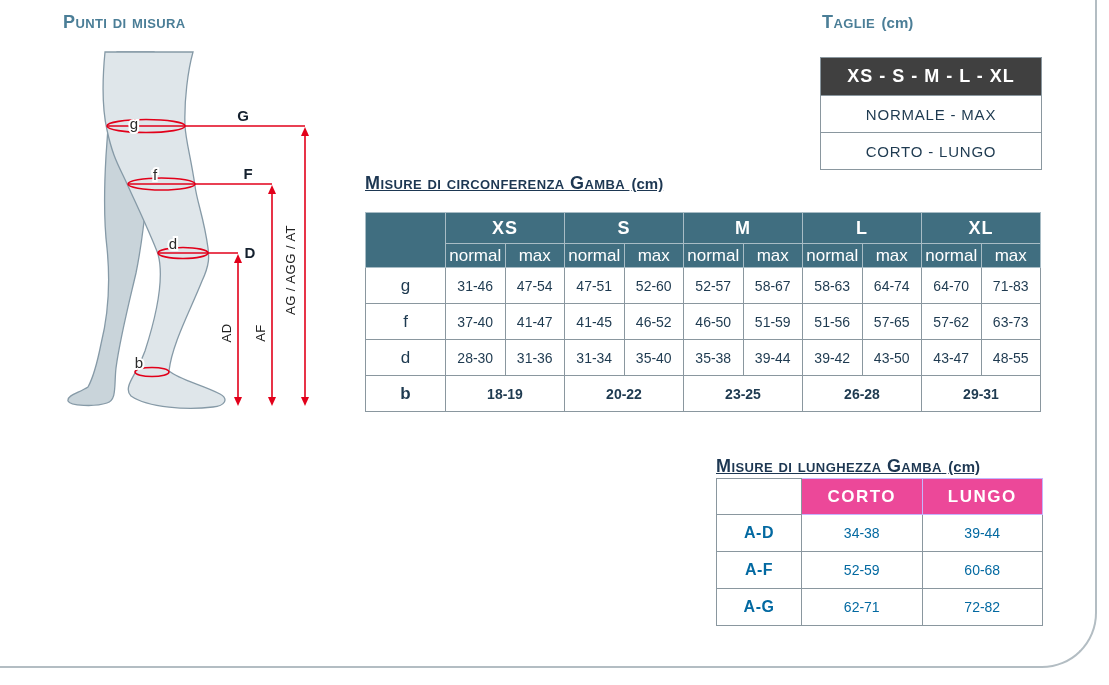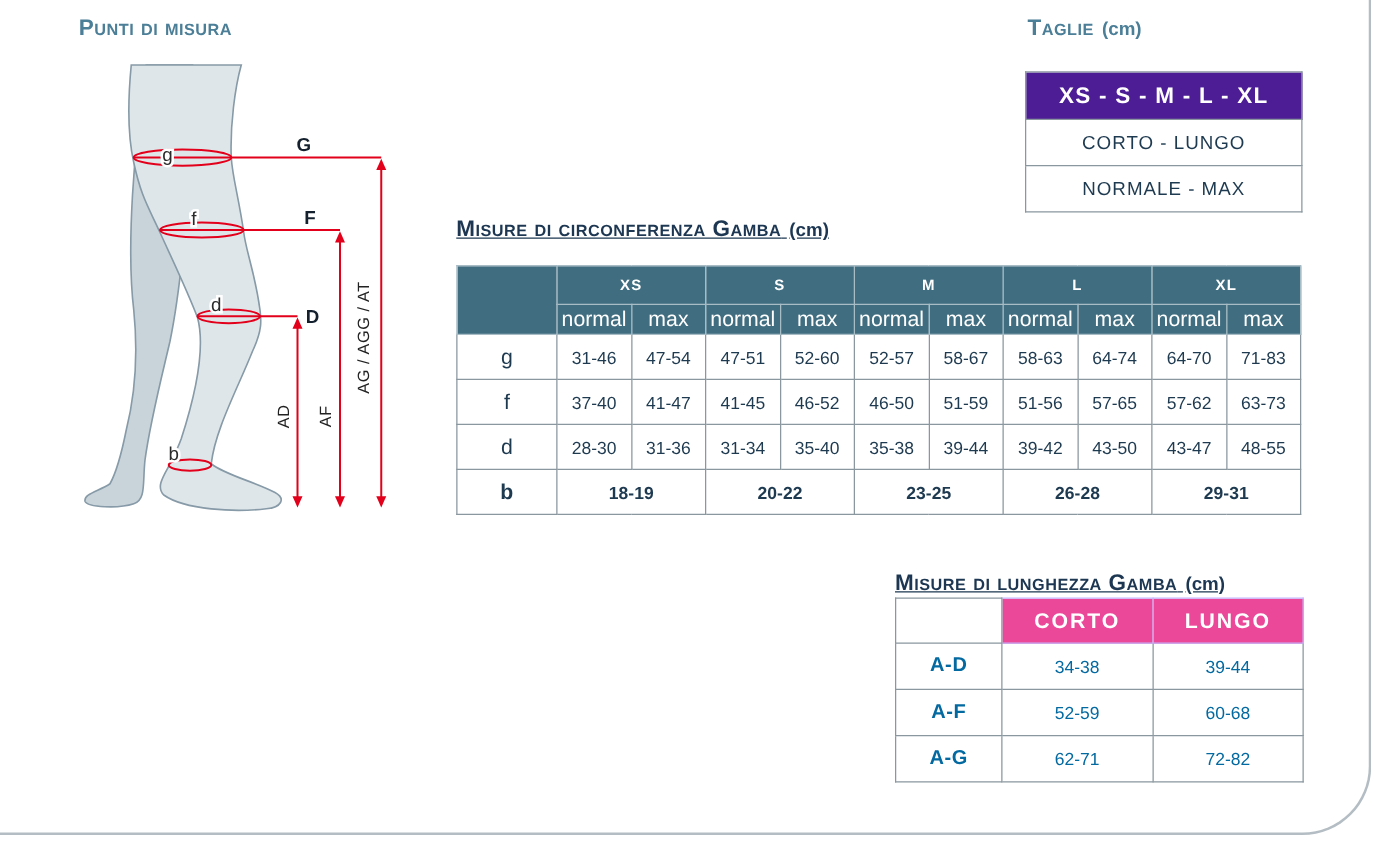--- a/index.html
+++ b/index.html
@@ -26,29 +26,29 @@
   .unit { font-size:15px; margin-left:2px; }
   .teal { color:#4b7e97; }
   .navy { color:#1d3752;text-decoration:underline; }
 
   table { position:absolute; border-collapse:collapse; table-layout:fixed; background:#fff; }
   th, td { border:1px solid #8a979f; text-align:center; vertical-align:middle; }
 
   
   .taglie-table { left:820px; top:57px; width:222px; }
   .taglie-table th.taglie-hdr {
-    background:#4c1d95; color:#fff; font-size:18px; font-weight:bold;
+    background:#404040; color:#fff; font-size:18px; font-weight:bold;
     height:38px; letter-spacing:1px; border-color:#8a979f;
   }
   .taglie-table td { height:37px; font-size:15px; color:#1e3a50; letter-spacing:0.8px; }
 
   
   .circ-table { left:365px; top:212px; width:676px; }
   .circ-table th { background:#406e80; color:#fff; border:1px solid #a8bcc5; }
-  .circ-table th.size { font-size:12px; font-weight:bold; height:31px; letter-spacing:1px;margin-top:40px; }
+  .circ-table th.size { font-size:18px; font-weight:bold; height:31px; letter-spacing:1px;margin-top:40px; }
   .circ-table th.sub  { font-size:17px; font-weight:normal; height:24px; }
   .circ-table td { height:36px; font-size:14px; color:#1e3a50; }
   .circ-table td.rowlab { font-size:17px; }
   .circ-table tr.bold-row td { font-weight:bold; }
 
   
   .length-table { left:716px; top:478px; width:326px; }
   .length-table th.colhdr {
     background:#ec4899; color:#fff; font-size:17px; font-weight:bold;
     height:36px; letter-spacing:1.5px; border:1px solid #c4b5fd;
@@ -140,24 +140,24 @@
     <text class="len-label" x="210" y="285" text-anchor="middle" transform="rotate(-90 210 285)">AF</text>
     <text class="len-label" x="240" y="222" text-anchor="middle" transform="rotate(-90 240 222)">AG / AGG / AT</text>
   </svg>
 
   <table class="taglie-table">
     <tbody>
       <tr>
         <th class="taglie-hdr">XS - S - M - L - XL</th>
       </tr>
       <tr>
+        <td>NORMALE - MAX</td>
+      </tr>
+      <tr>
         <td>CORTO - LUNGO</td>
-      </tr>
-      <tr>
-        <td>NORMALE - MAX</td>
       </tr>
     </tbody>
   </table>
 
   <table class="circ-table">
     <colgroup>
       <col style="width:80px">
       <col>
         <col>
         <col>

